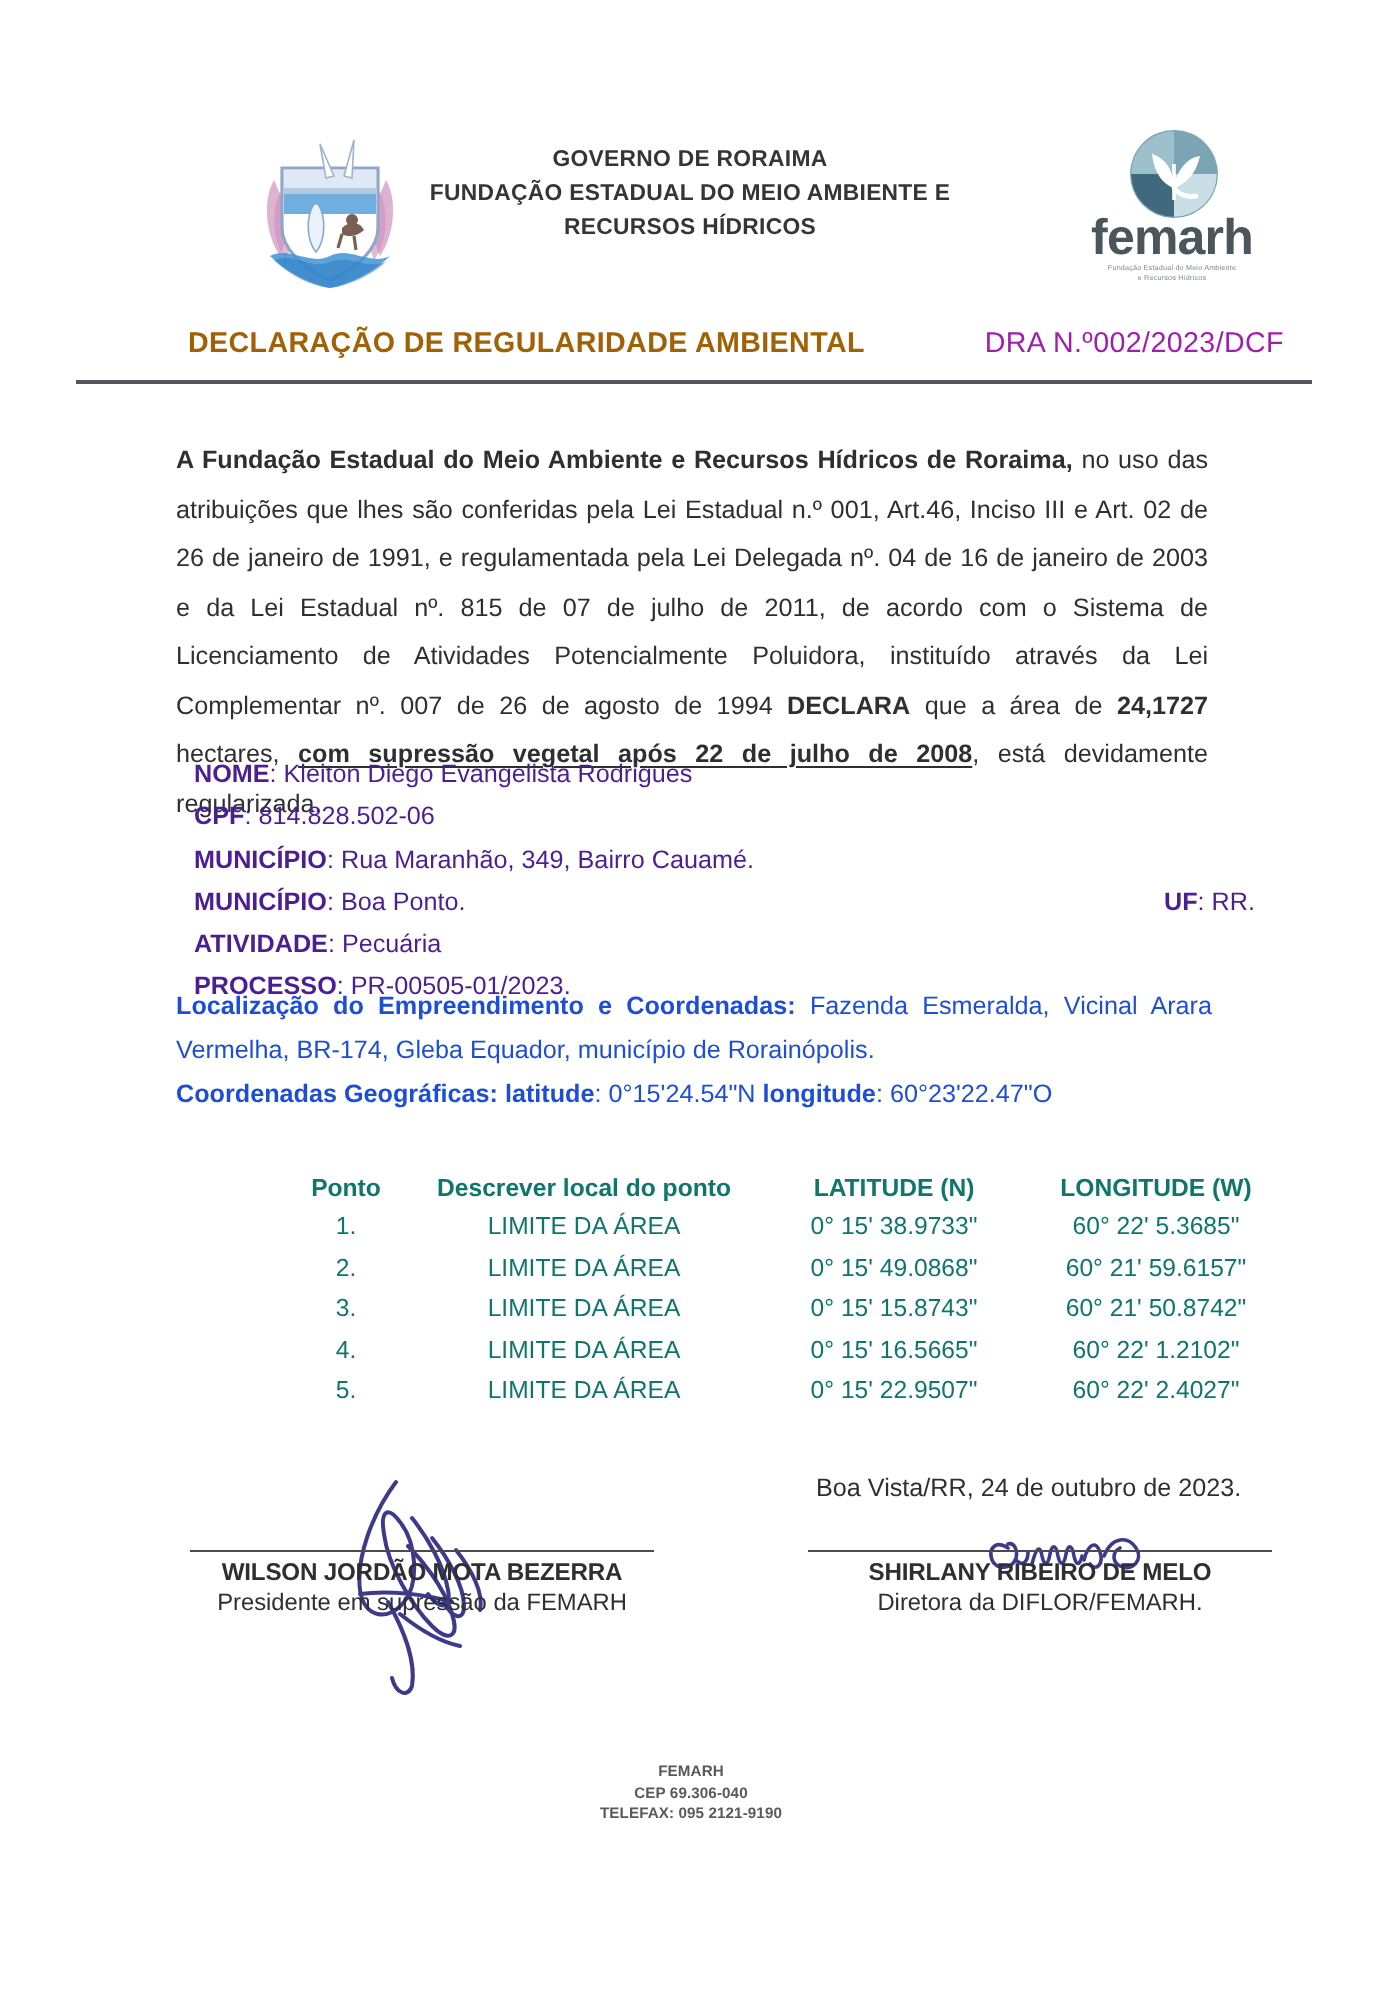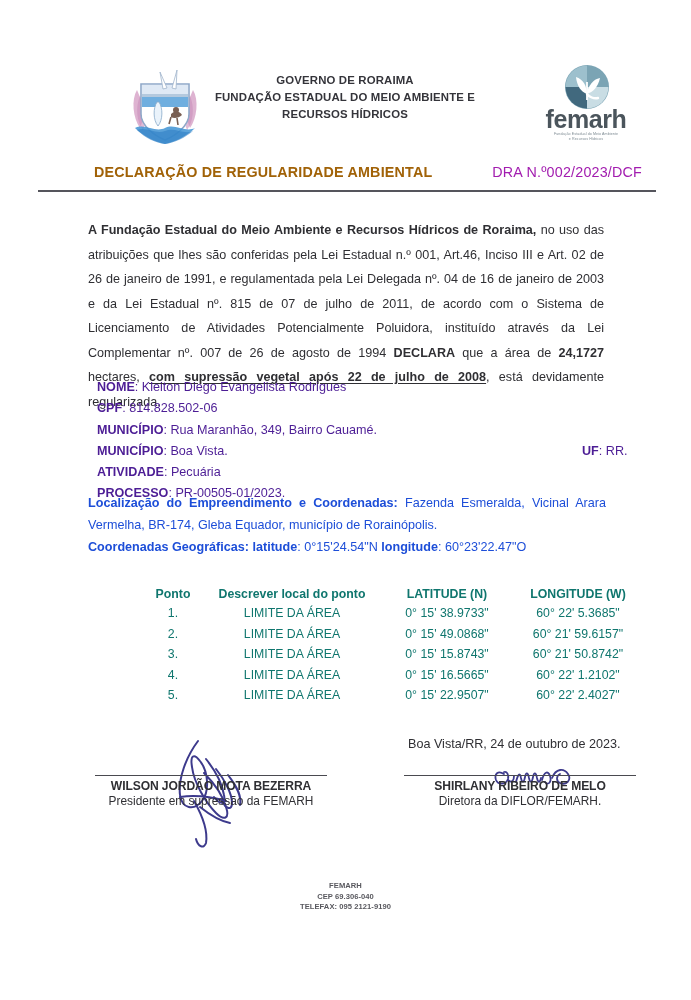--- a/index.html
+++ b/index.html
@@ -315,21 +315,21 @@
     <div class="doc-number">DRA N.º002/2023/DCF</div>
   </div>
   <div class="rule"></div>
 
   <div class="intro"><b>A Fundação Estadual do Meio Ambiente e Recursos Hídricos de Roraima,</b><span> no uso das atribuições que lhes são conferidas pela Lei Estadual n.º 001, Art.46, Inciso III e Art. 02 de 26 de janeiro de 1991, e regulamentada pela Lei Delegada nº. 04 de 16 de janeiro de 2003 e da Lei Estadual nº. 815 de 07 de julho de 2011, de acordo com o Sistema de Licenciamento de Atividades Potencialmente Poluidora, instituído através da Lei Complementar nº. 007 de 26 de agosto de 1994 </span><b>DECLARA</b><span> que a área de </span><b>24,1727</b><span> hectares, </span><span class="u">com supressão vegetal após 22 de julho de 2008</span><span>, está devidamente regularizada.</span></div>
 
   <div class="fields">
     <div class="field-row"><b>NOME</b><span>: </span><span>Kleiton Diego Evangelista Rodrigues</span></div>
     <div class="field-row"><b>CPF</b><span>: </span><span>814.828.502-06</span></div>
     <div class="field-row"><b>MUNICÍPIO</b><span>: </span><span>Rua Maranhão, 349, Bairro Cauamé.</span></div>
-    <div class="field-row"><b>MUNICÍPIO</b><span>: </span><span>Boa Vista.</span>
+    <div class="field-row"><b>MUNICÍPIO</b><span>: </span><span>Boa Ponto.</span>
       <span class="uf"><b>UF</b><span>: </span><span>RR.</span></span>
     </div>
     <div class="field-row"><b>ATIVIDADE</b><span>: </span><span>Pecuária</span></div>
     <div class="field-row"><b>PROCESSO</b><span>: </span><span>PR-00505-01/2023.</span></div>
   </div>
 
   <div class="localization">
     <div><b>Localização do Empreendimento e Coordenadas:</b><span> Fazenda Esmeralda, Vicinal Arara Vermelha, BR-174, Gleba Equador, município de Rorainópolis.</span></div>
     <div class="loc-line2"><b>Coordenadas Geográficas:</b><b> latitude</b><span>: 0°15'24.54"N </span><b>longitude</b><span>: 60°23'22.47"O</span></div>
   </div>

